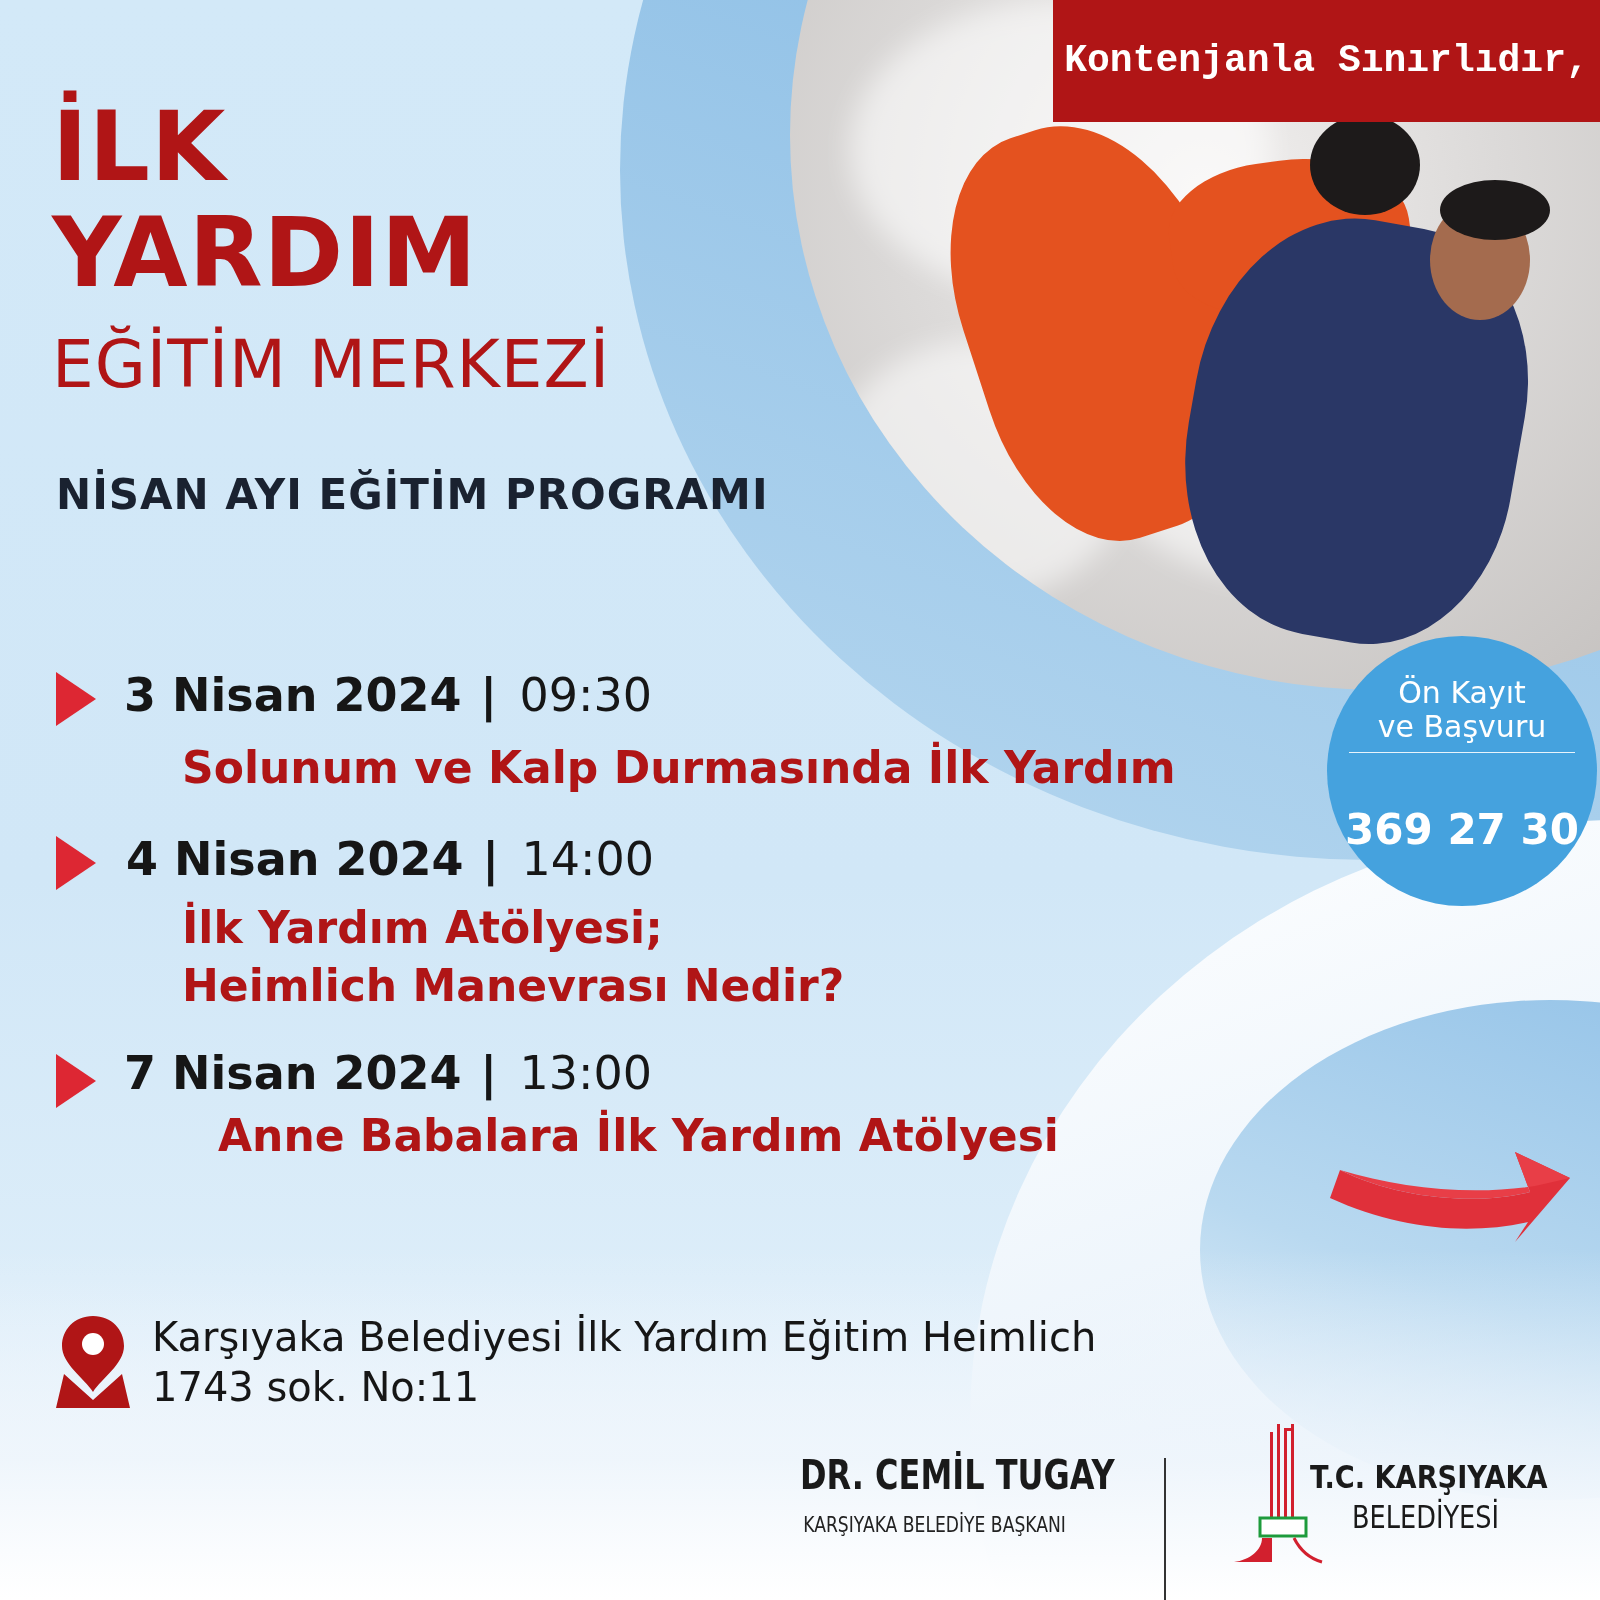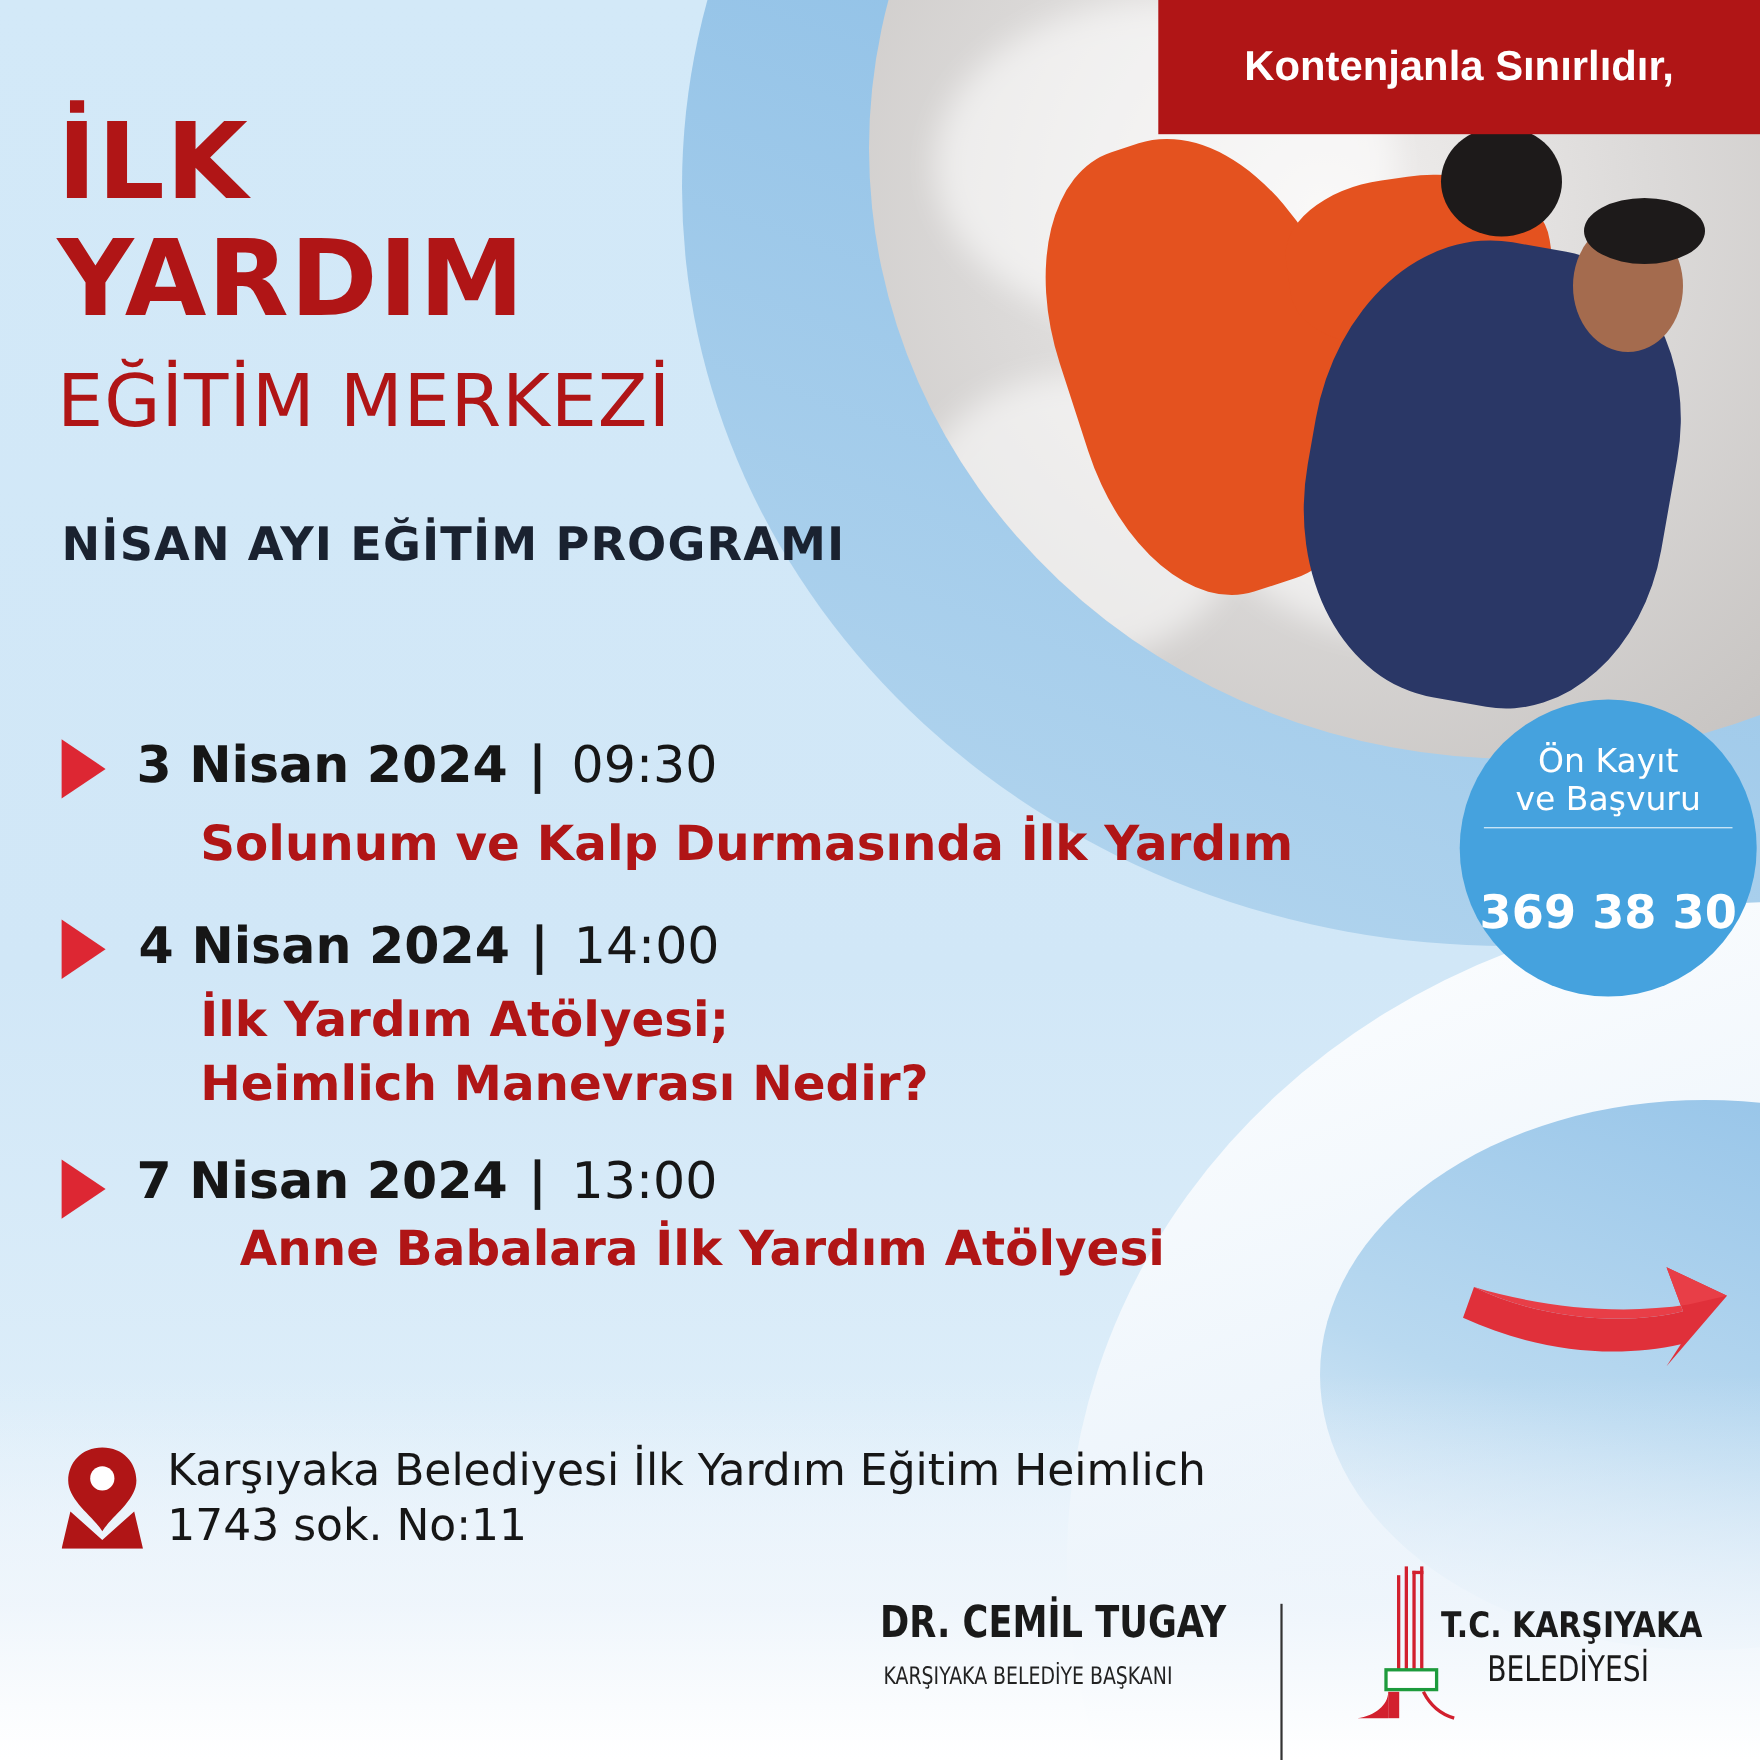--- a/index.html
+++ b/index.html
@@ -37,21 +37,21 @@
   }
   .bottom-fade {
     position: absolute; left: 0; top: 1250px; width: 1600px; height: 350px;
     background: linear-gradient(180deg, rgba(220,236,249,0) 0%, rgba(240,246,252,0.8) 60%, #ffffff 100%);
   }
 
   .notice-box {
     position: absolute; left: 1053px; top: 0; width: 547px; height: 122px;
     background: #b01516; color: #fff;
     display: flex; flex-direction: column; align-items: center; justify-content: center;
-    font-weight: bold; font-size: 38px; line-height: 46px; text-align: center;
+    font-weight: bold; font-size: 38px; line-height: 46px; text-align: center; font-family: Liberation Mono, monospace;
   }
 
   .title-ilk, .title-yardim {
     position: absolute; left: 52px; color: #b01516; font-weight: 900;
     font-family: "DejaVu Sans", sans-serif; letter-spacing: 1px;
   }
   .title-ilk { top: 92px; font-size: 96px; line-height: 110px; }
   .title-yardim { top: 198px; font-size: 96px; line-height: 110px; }
   .title-merkez {
     position: absolute; left: 52px; top: 325px; color: #b01516;
@@ -185,21 +185,21 @@
     <span class="sep">|</span>
     <span class="t">13:00</span>
   </div>
   <div class="title-line" style="top:60px;margin-left:36px;">Anne Babalara İlk Yardım Atölyesi</div>
 </div>
 
 <div class="phone-circle">
   <div class="lbl lbl1">Ön Kayıt</div>
   <div class="lbl lbl2">ve Başvuru</div>
   <div class="divider"></div>
-  <div class="num num2">369 38 30</div>
+  <div class="num num2">369 27 30</div>
 </div>
 
 <svg class="next-arrow" viewBox="0 0 240 130">
   <path d="M10 40 C 70 70, 150 75, 200 62 L 185 22 L 240 48 L 185 112 L 198 92 C 140 105, 70 100, 0 68 Z" fill="#e0303a"></path>
   <path d="M10 40 C 70 70, 150 75, 200 62 L 185 22 L 240 48 L 205 56 C 140 66, 70 58, 10 40 Z" fill="#e83e47"></path>
 </svg>
 
 <div class="location">
   <svg class="pin" viewBox="0 0 74 96">
     <path d="M37 4 C 18 4, 6 18, 6 34 C 6 52, 28 66, 37 80 C 46 66, 68 52, 68 34 C 68 18, 56 4, 37 4 Z" fill="#b01516"></path>

